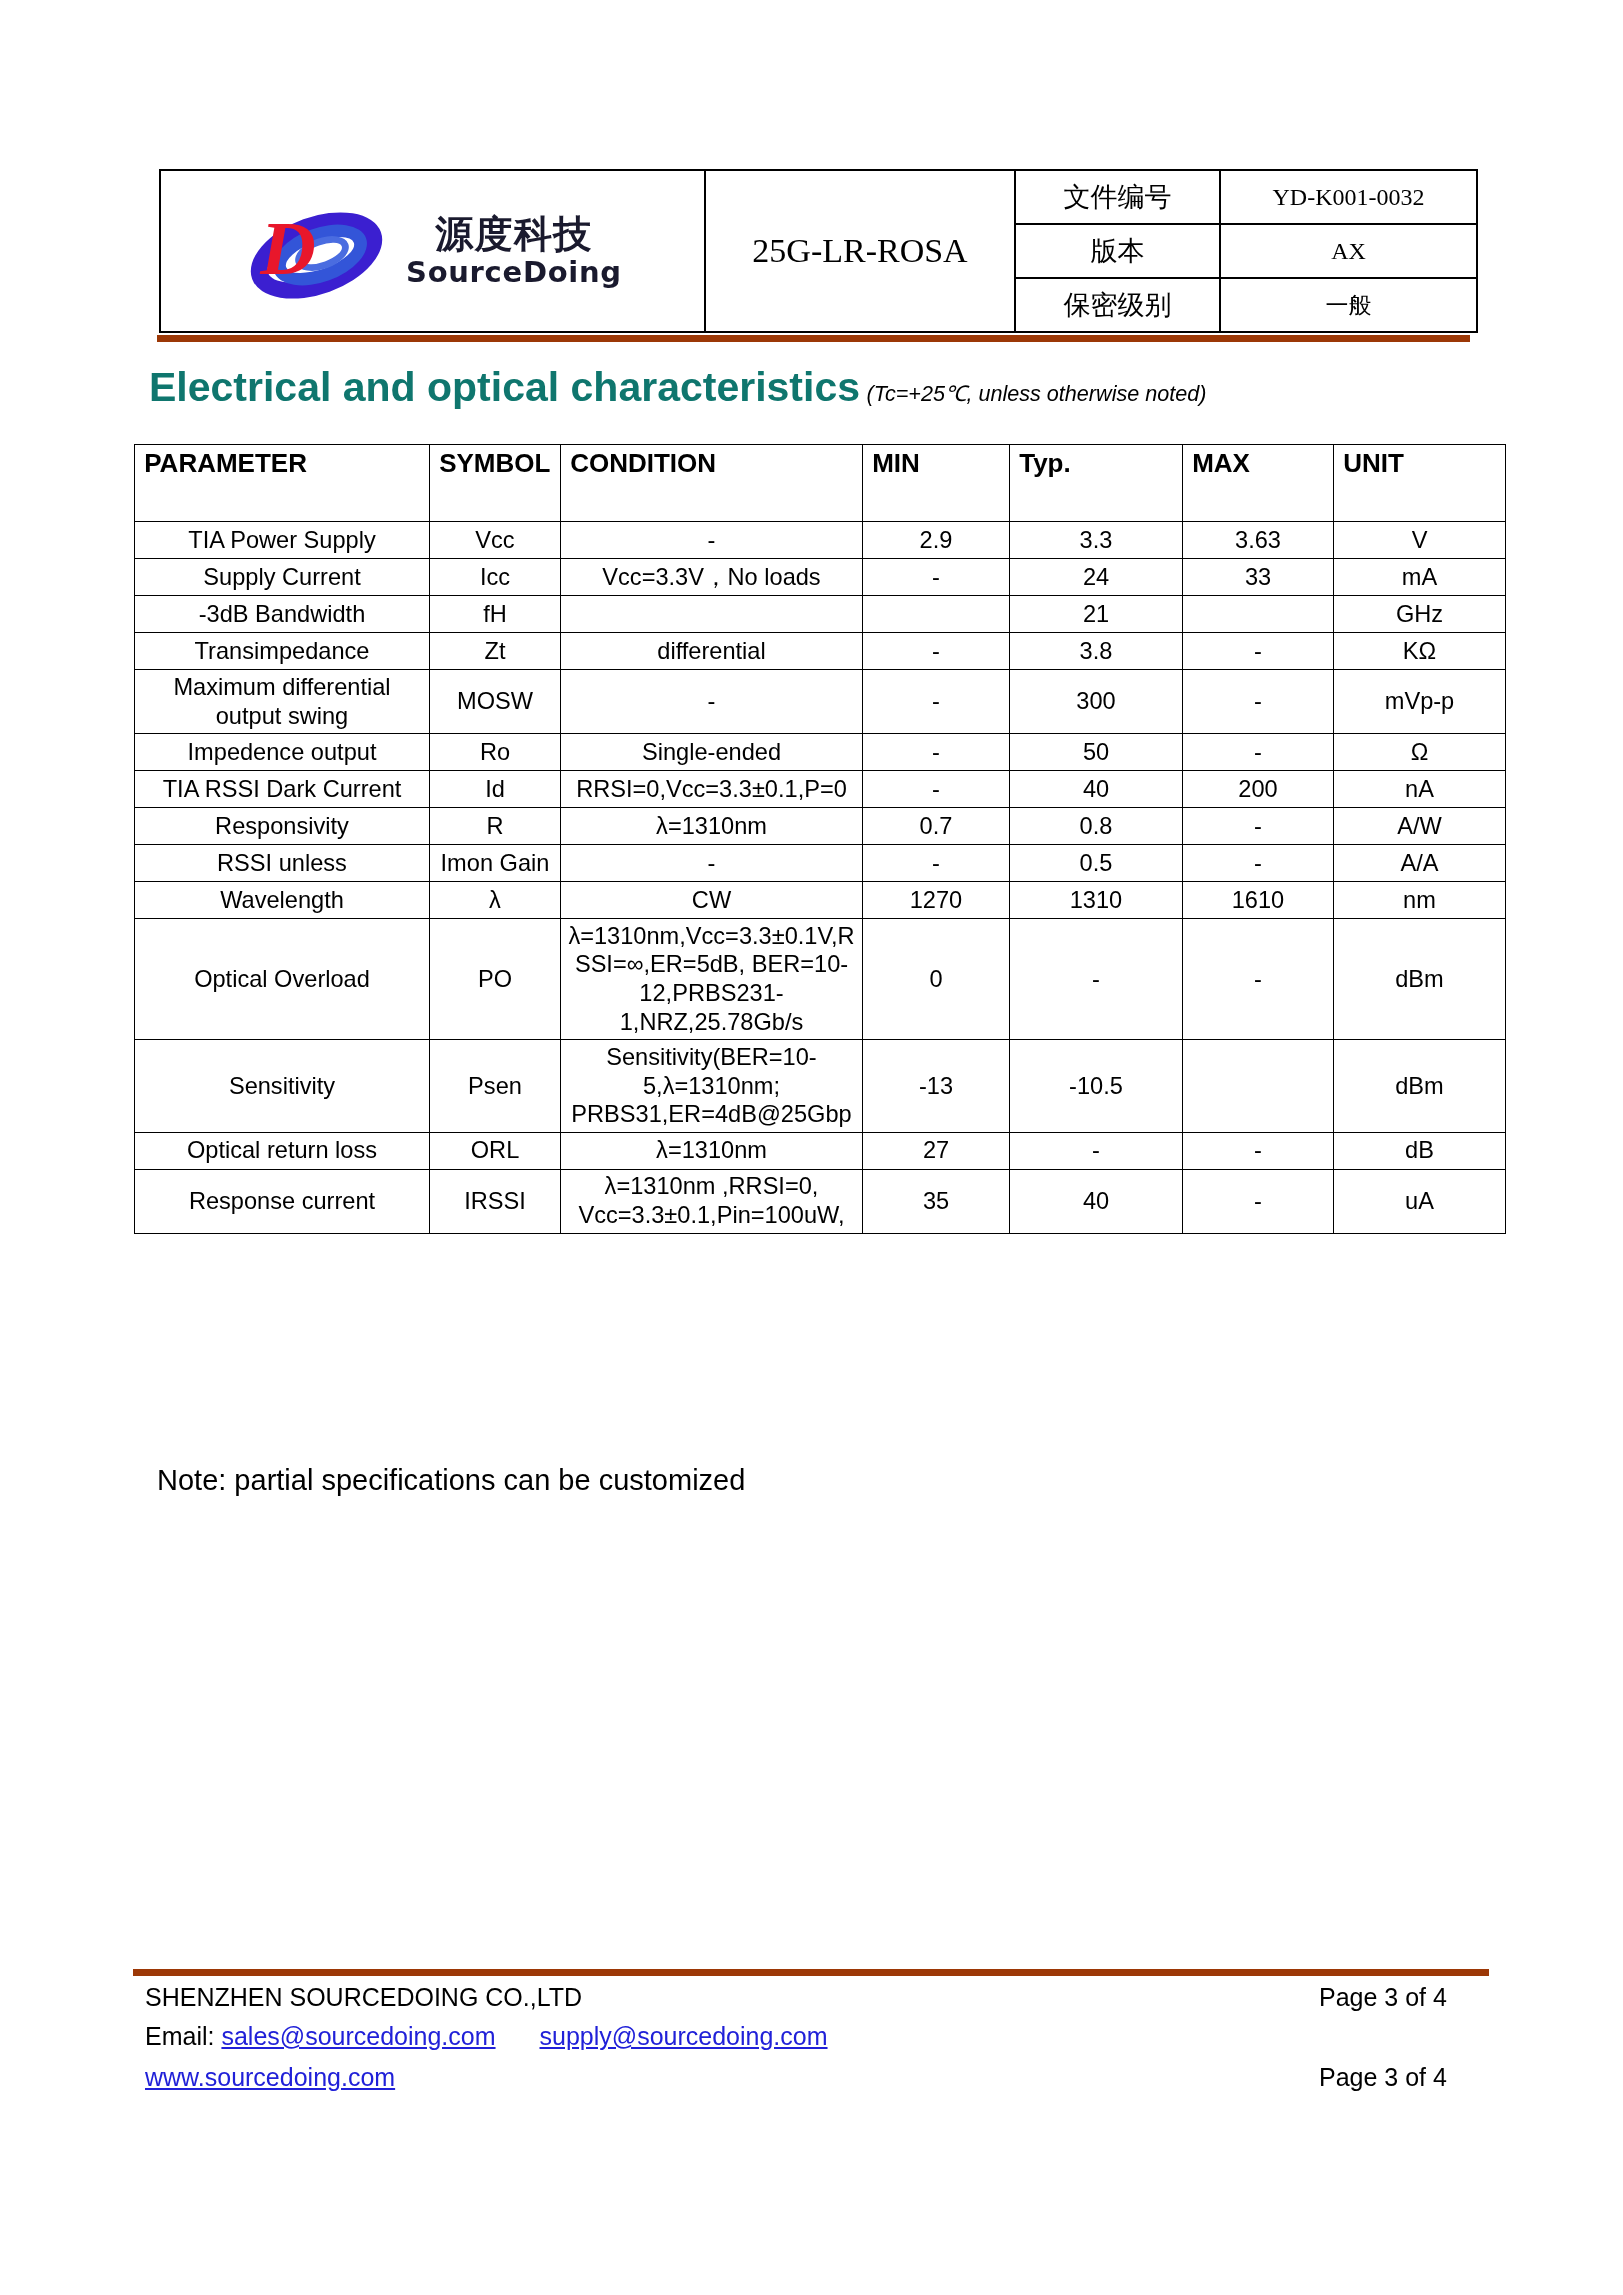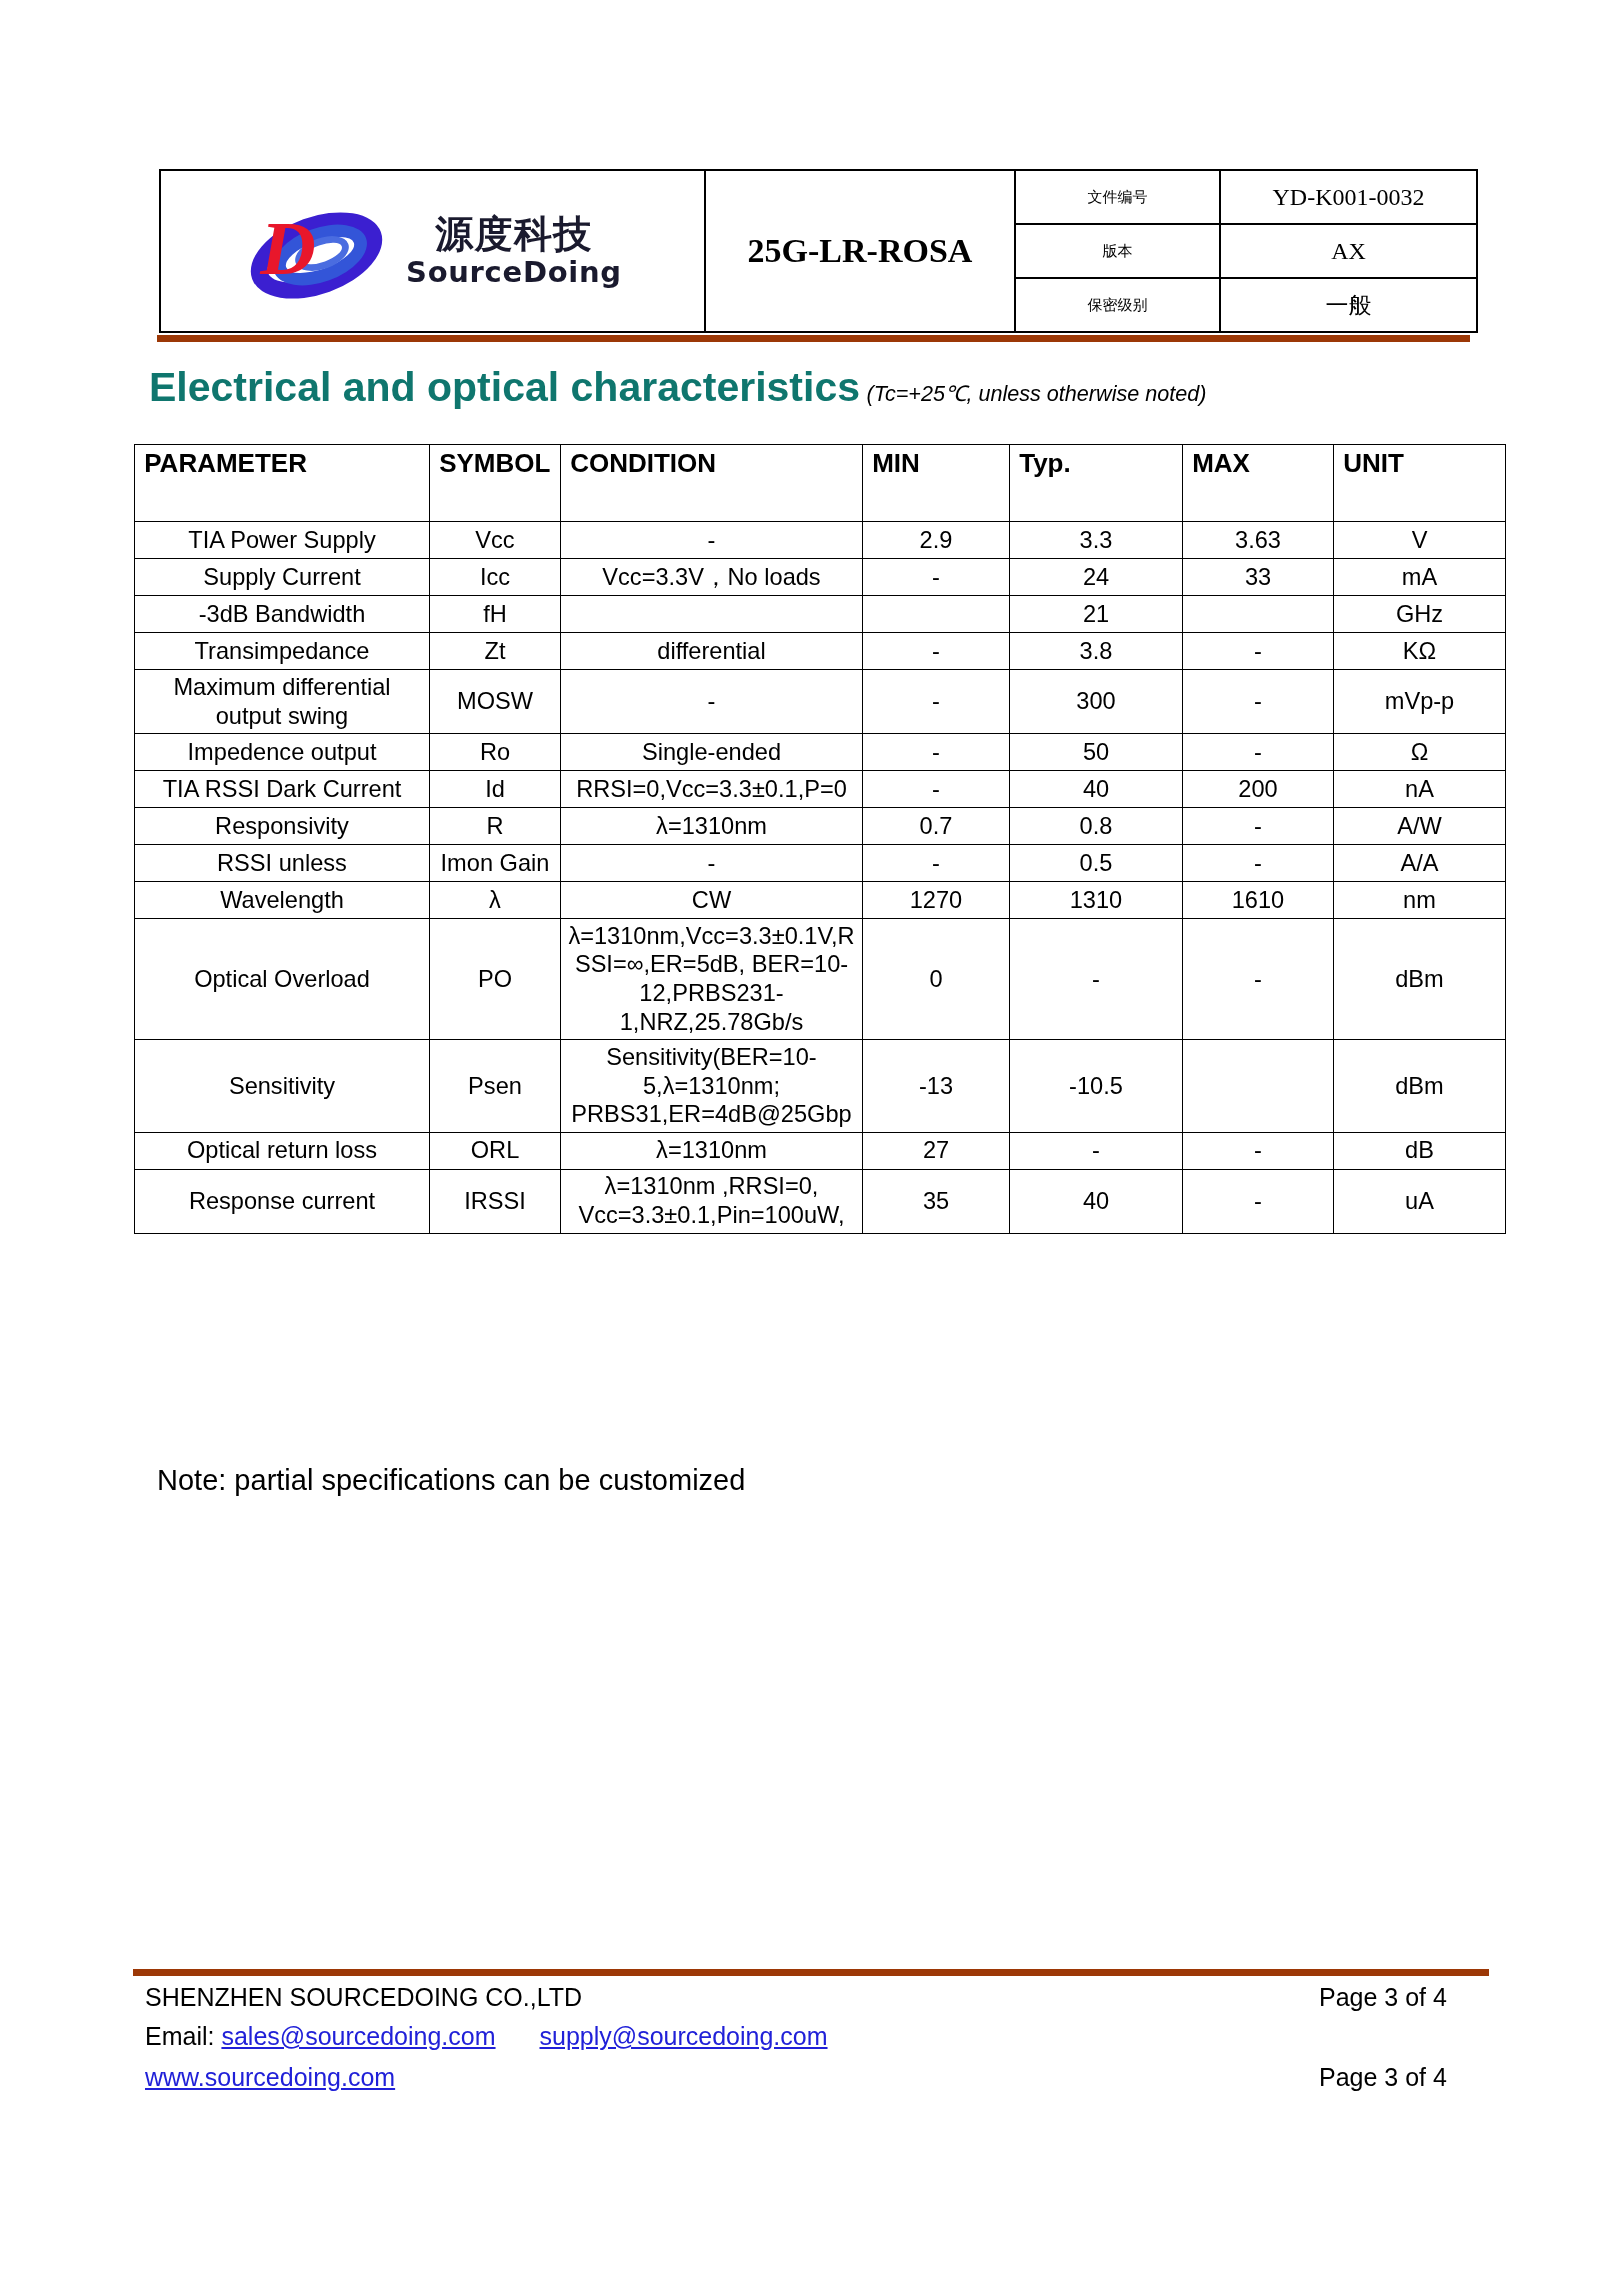--- a/index.html
+++ b/index.html
@@ -37,27 +37,27 @@
     vertical-align: middle;
     text-align: center;
   }
   .hdr-logo-cell { width: 543px; height: 157px; }
   .hdr-model-cell { width: 308px; }
   .hdr-label-cell { width: 203px; height: 52px; }
   .hdr-value-cell { width: 255px; }
 
   .model-name {
     font-family: "Liberation Serif", serif;
-    font-weight: bold;
+    font-weight: normal;
     font-size: 34px;
     letter-spacing: 0px;
   }
   .meta-label {
     font-family: "DejaVu Sans", sans-serif;
-    font-size: 15px;
+    font-size: 27px;
   }
   .meta-value {
     font-family: "Liberation Serif", serif;
     font-size: 24px;
   }
   .meta-value-cjk {
     font-family: "DejaVu Sans", sans-serif;
     font-size: 23px;
   }
 

